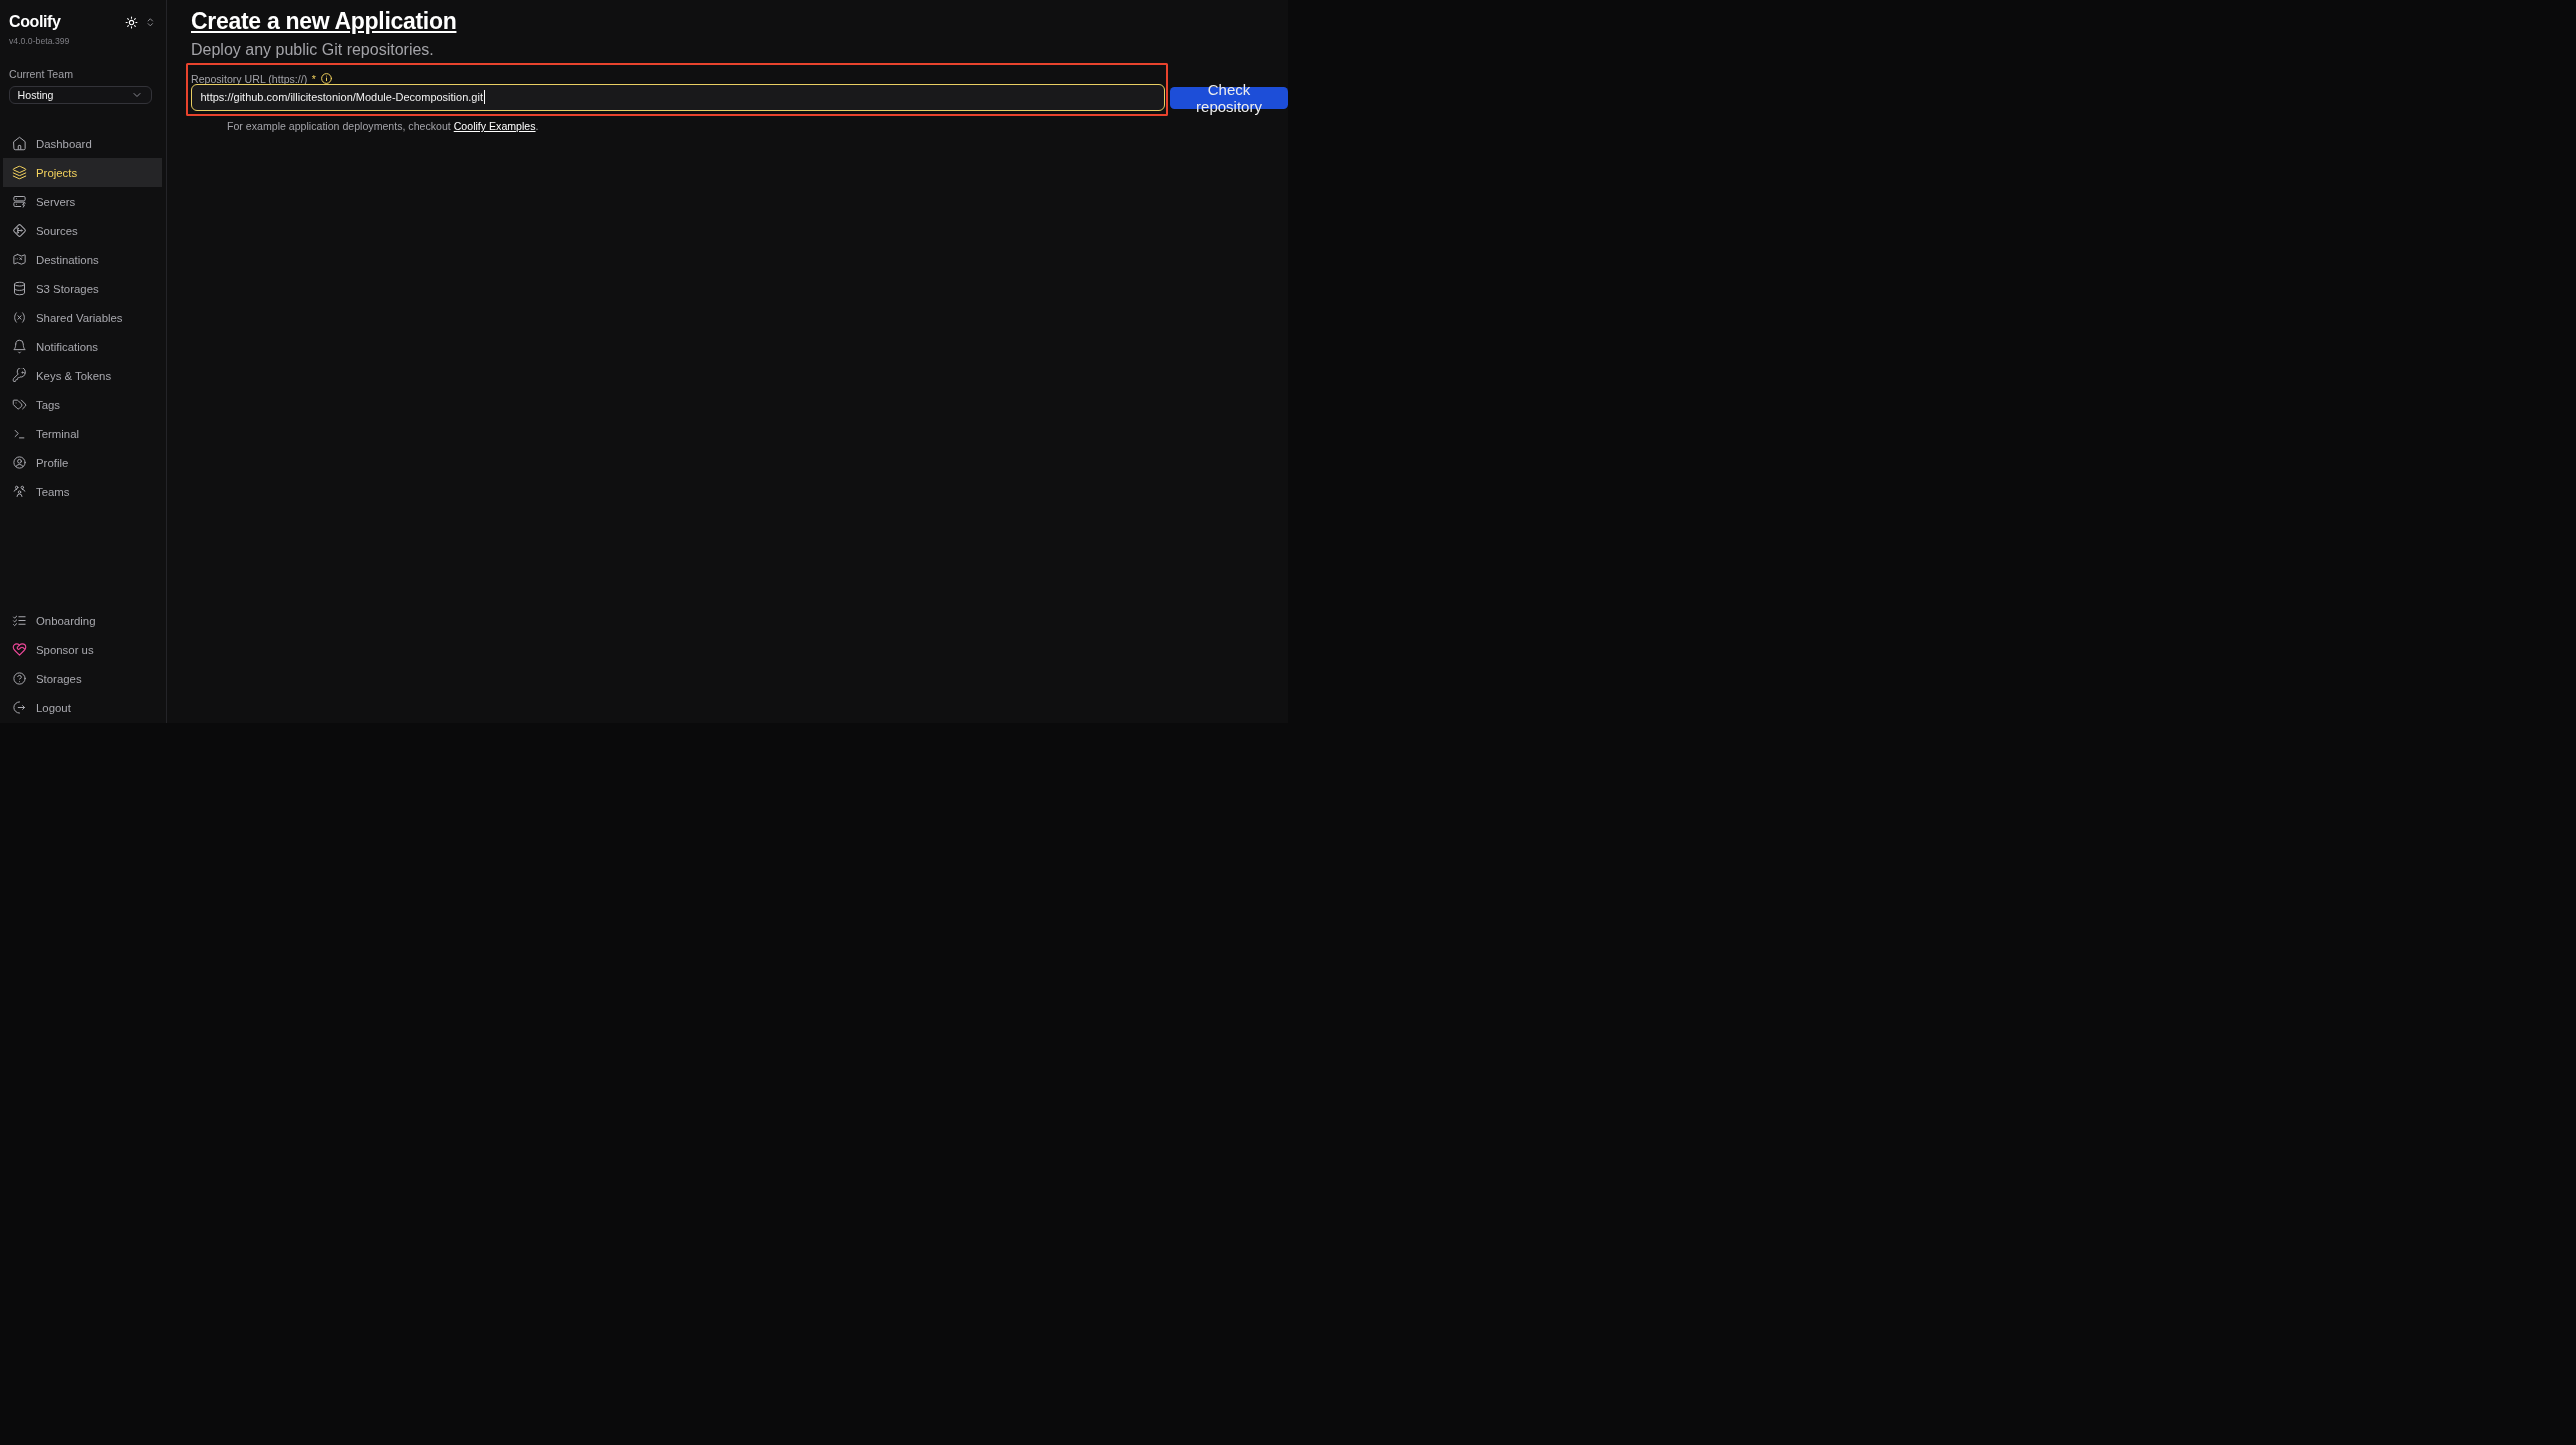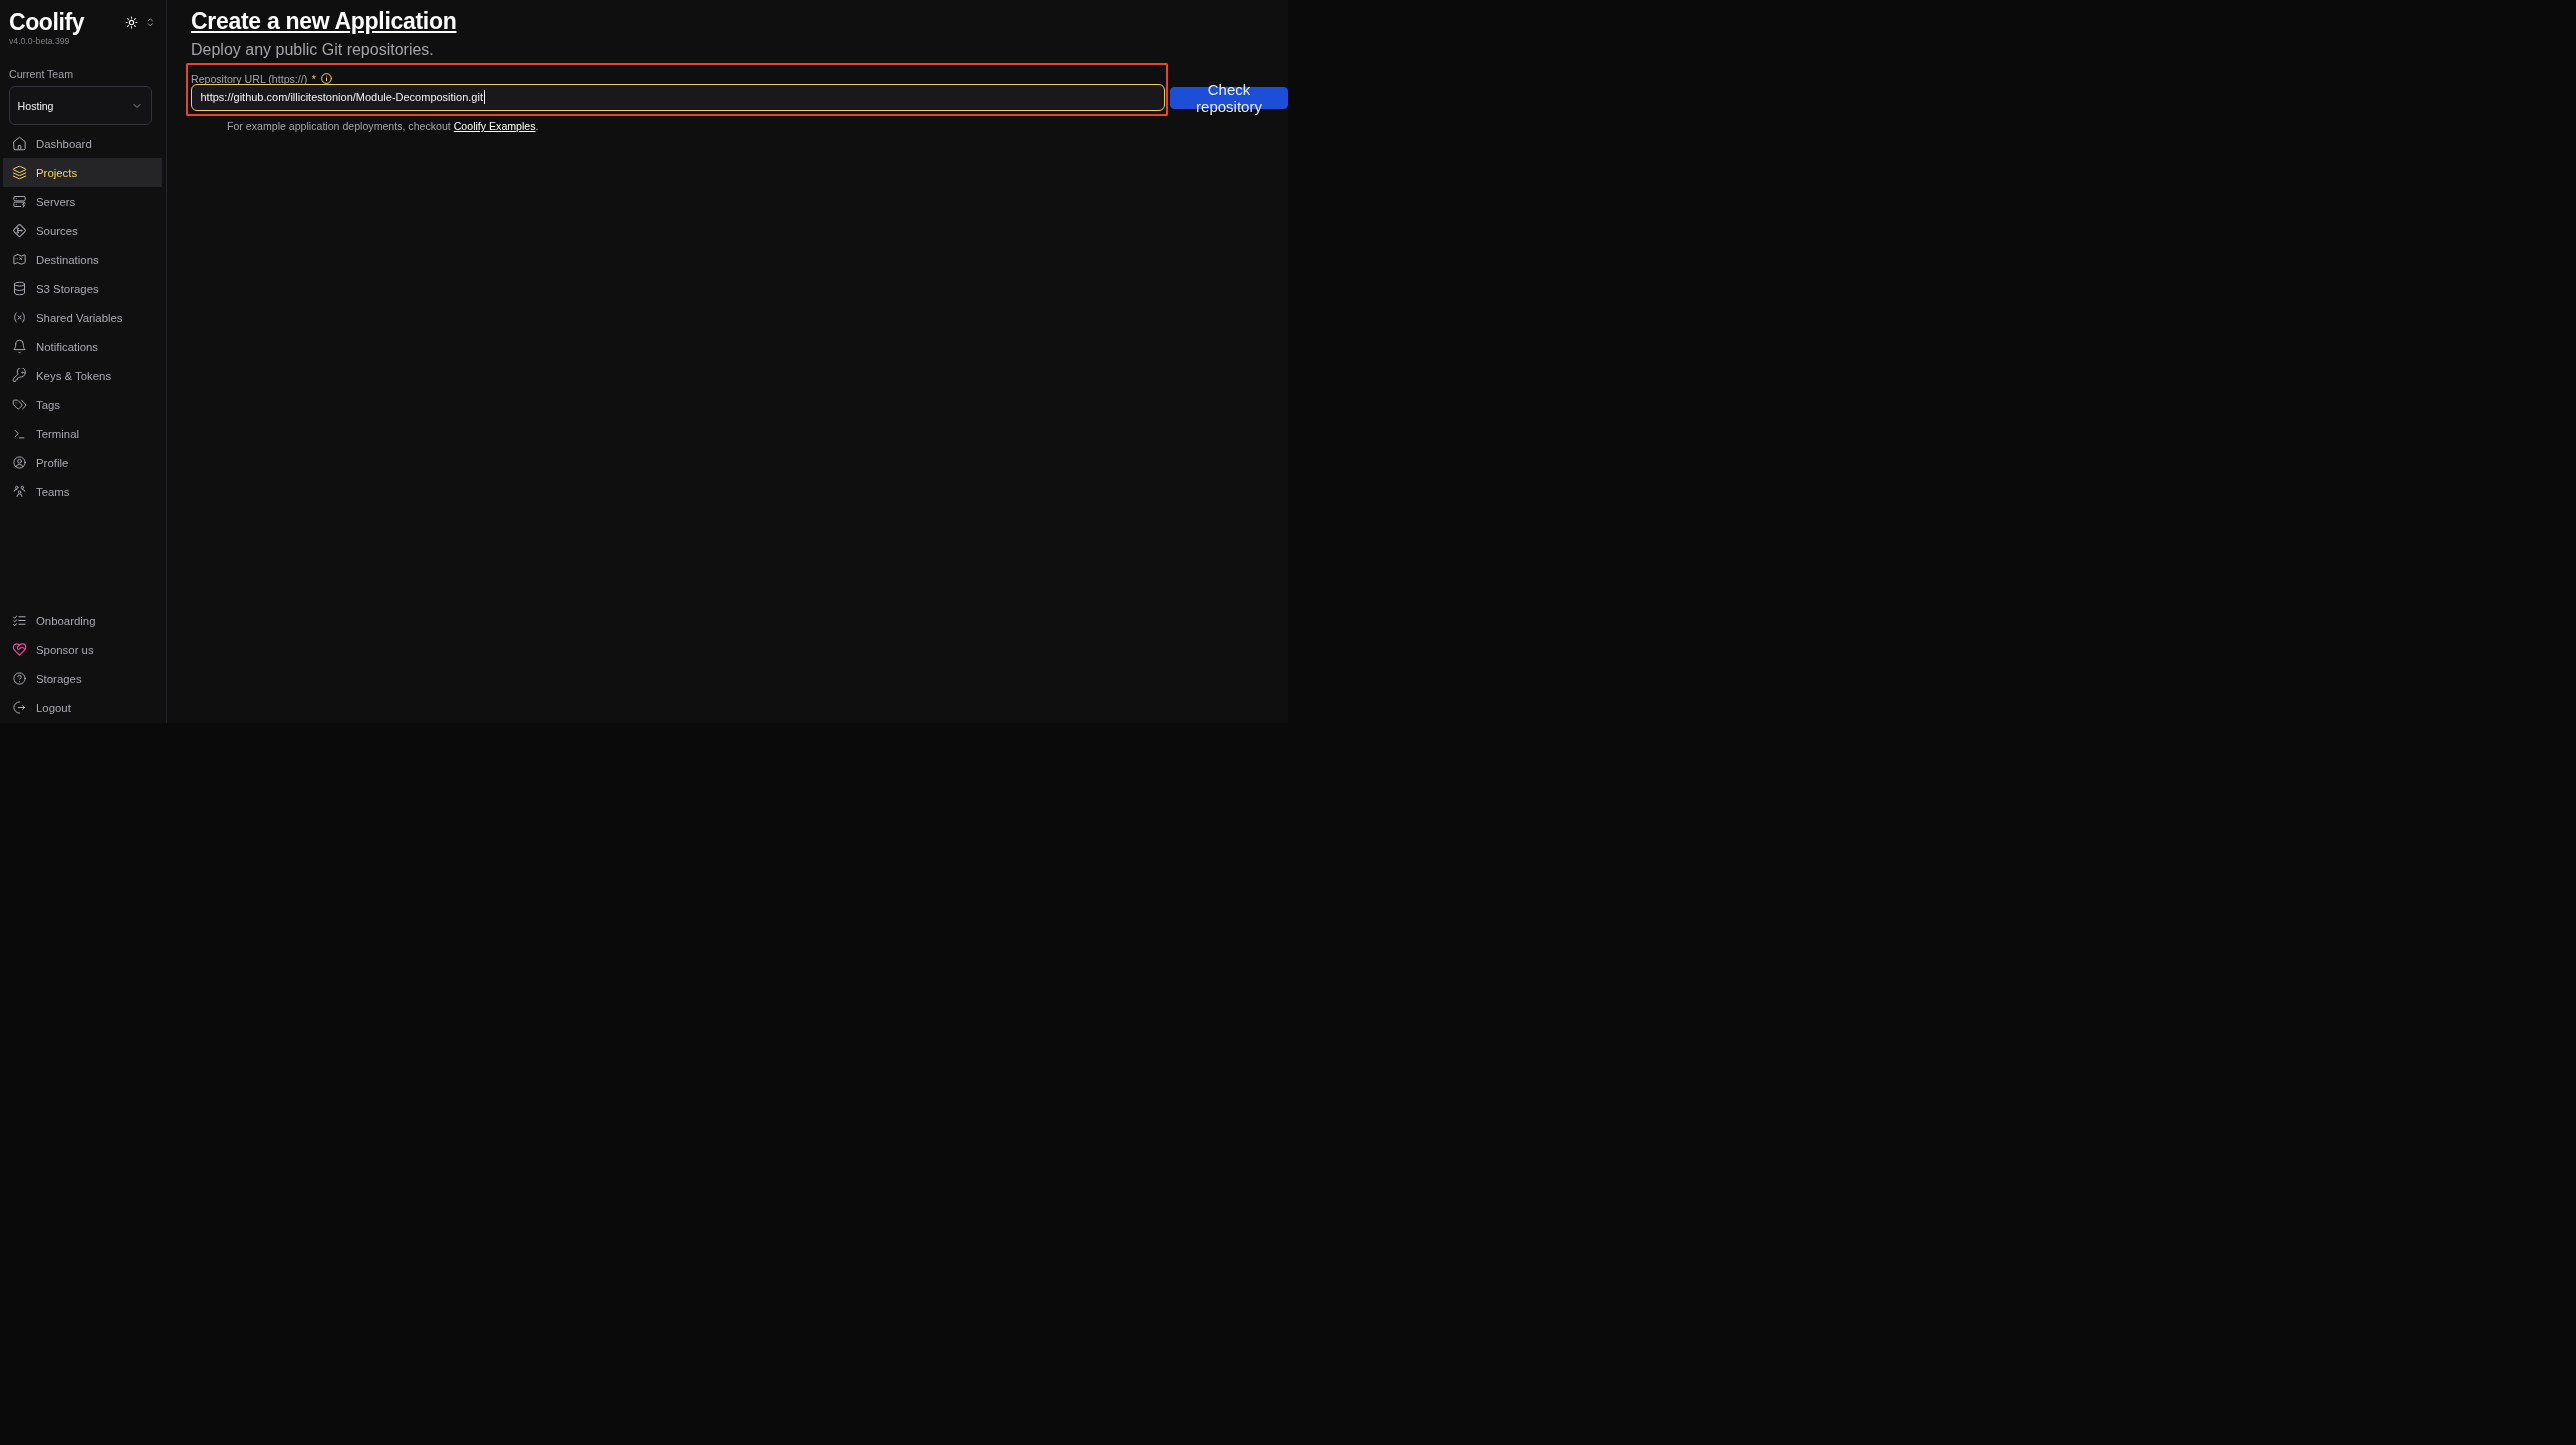--- a/index.html
+++ b/index.html
@@ -4,27 +4,27 @@
 <style>
   * { margin:0; padding:0; box-sizing:border-box; }
   html,body { background:#0a0a0b; }
   body { font-family:"Liberation Sans", sans-serif; }
   #app { position:relative; width:1288px; height:723px; background:#0f0f10; color:#fff; overflow:hidden; }
 
   
   aside { position:absolute; left:0; top:0; width:167px; height:100%; background:#101011;
           border-right:0.8px solid #242428; }
   .logo-row { display:flex; align-items:flex-start; justify-content:space-between; padding:9.8px 10.6px 0 9px; }
-  .logo { font-size:23px; font-weight:700; letter-spacing:-0.4px; color:#fff; line-height:24px; }
+  .logo { font-size:16px; font-weight:700; letter-spacing:-0.4px; color:#fff; line-height:24px; }
   .hdr-icons { display:flex; align-items:center; gap:6.8px; margin-top:6px; }
   .hdr-icons svg { display:block; cursor:pointer; }
   .version { font-size:8.7px; color:#7e7e84; padding-left:9px; margin-top:2.3px; }
 
   .team-label { position:absolute; top:68px; left:9px; font-size:10.6px; color:#a1a1a7;text-align:center; }
-  .team-select { position:absolute; top:86px; left:9px; width:143px; height:39px;
+  .team-select { position:absolute; top:86px; left:9px; width:143px; height:18px;
                  border:0.8px solid #333339; border-radius:6px; background:#131315;
                  display:flex; align-items:center; justify-content:space-between;
                  padding:0 7.6px; font-size:10.6px; color:#f2f2f2; cursor:pointer; }
 
   nav { position:absolute; top:129px; left:3px; right:3.8px; }
   .side-bottom { position:absolute; bottom:0.8px; left:3px; right:3.8px; }
   .nav-item { display:flex; align-items:center; gap:9px; height:29px; padding:0 9px;
               font-size:11.4px; color:#a9a9af; cursor:pointer; }
   .nav-item svg { width:15px; height:15px; flex:none; }
   .nav-item.active { background:#252527; color:#f4d35e; }

